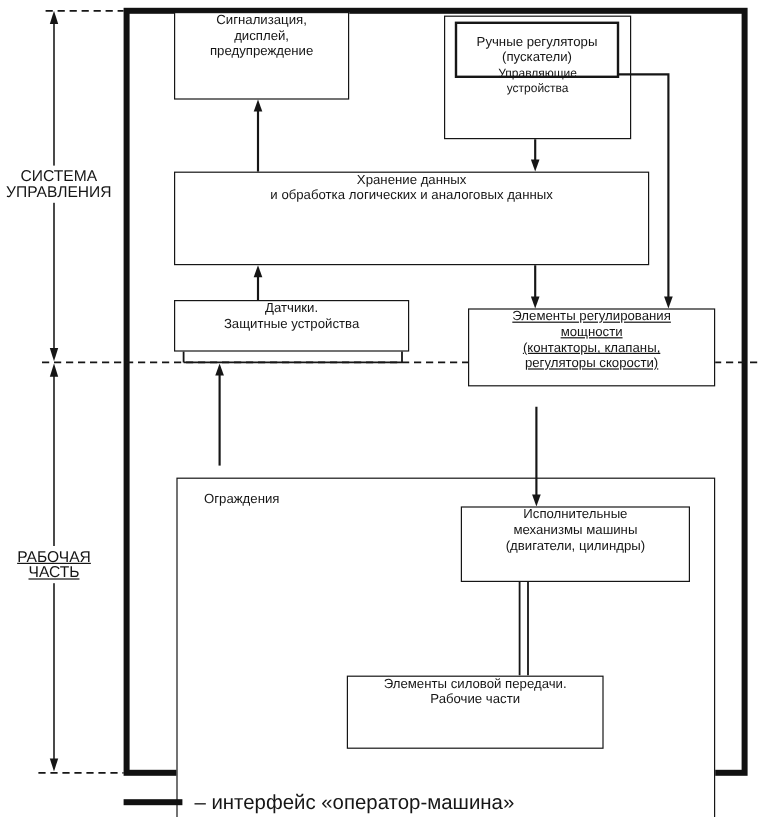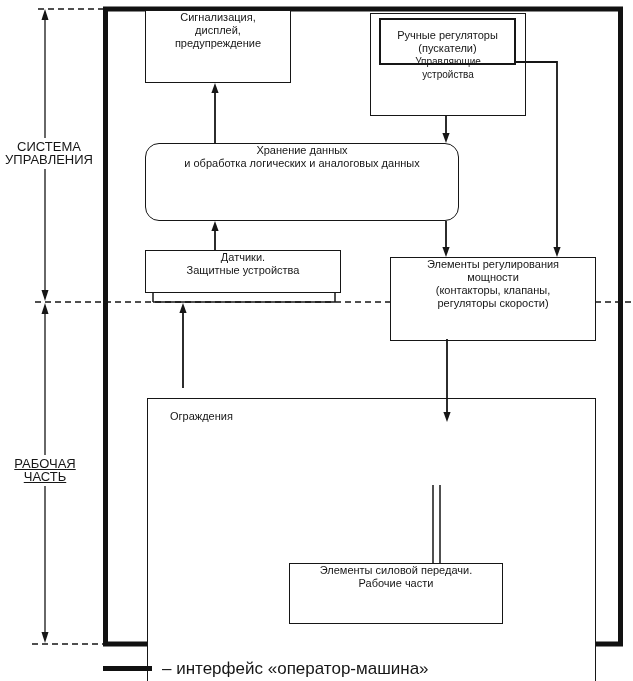--- a/index.html
+++ b/index.html
@@ -79,41 +79,46 @@
     <div class="inner-box" style="left:8px; top:4px; width:137px; height:47px;">
       <div>Ручные регуляторы</div>
       <div>(пускатели)</div>
     </div>
     <div class="cd-caption">
       <div>Управляющие</div>
       <div>устройства</div>
     </div>
   </div>
 
-  <div class="box" style="left:145px; top:143px; width:314px; height:78px;border-radius:14px;">
+  <div class="box" style="left:145px; top:143px; width:396px; height:78px;">
     <div>Хранение данных</div>
     <div>и обработка логических и аналоговых данных</div>
   </div>
 
   <div class="box" style="left:145px; top:250px; width:196px; height:43px;">
     <div>Датчики.</div>
     <div>Защитные устройства</div>
   </div>
 
-  <div class="box" style="left:390px; top:257px; width:206px; height:84px;">
+  <div class="box" style="left:390px; top:257px; width:206px; height:65px;text-decoration:underline;">
     <div>Элементы регулирования</div>
     <div>мощности</div>
     <div>(контакторы, клапаны,</div>
     <div>регуляторы скорости)</div>
   </div>
 
   <div class="box plain" style="left:147px; top:388px; width:449px; height:296px;margin-top:10px;">
     <div class="guards-caption">Ограждения</div>
   </div>
 
+  <div class="box above" style="left:384px; top:422px; width:191px; height:63px;">
+    <div>Исполнительные</div>
+    <div>механизмы машины</div>
+    <div>(двигатели, цилиндры)</div>
+  </div>
 
   <div class="box above" style="left:289px; top:563px; width:214px; height:61px;">
     <div>Элементы силовой передачи.</div>
     <div>Рабочие части</div>
   </div>
 
   <svg class="layer layer-over" width="633" height="681" viewBox="0 0 633 681">
     <g stroke="#161616" stroke-width="1.8" fill="#161616">
 
       <line x1="215" y1="250" x2="215" y2="229"></line>

